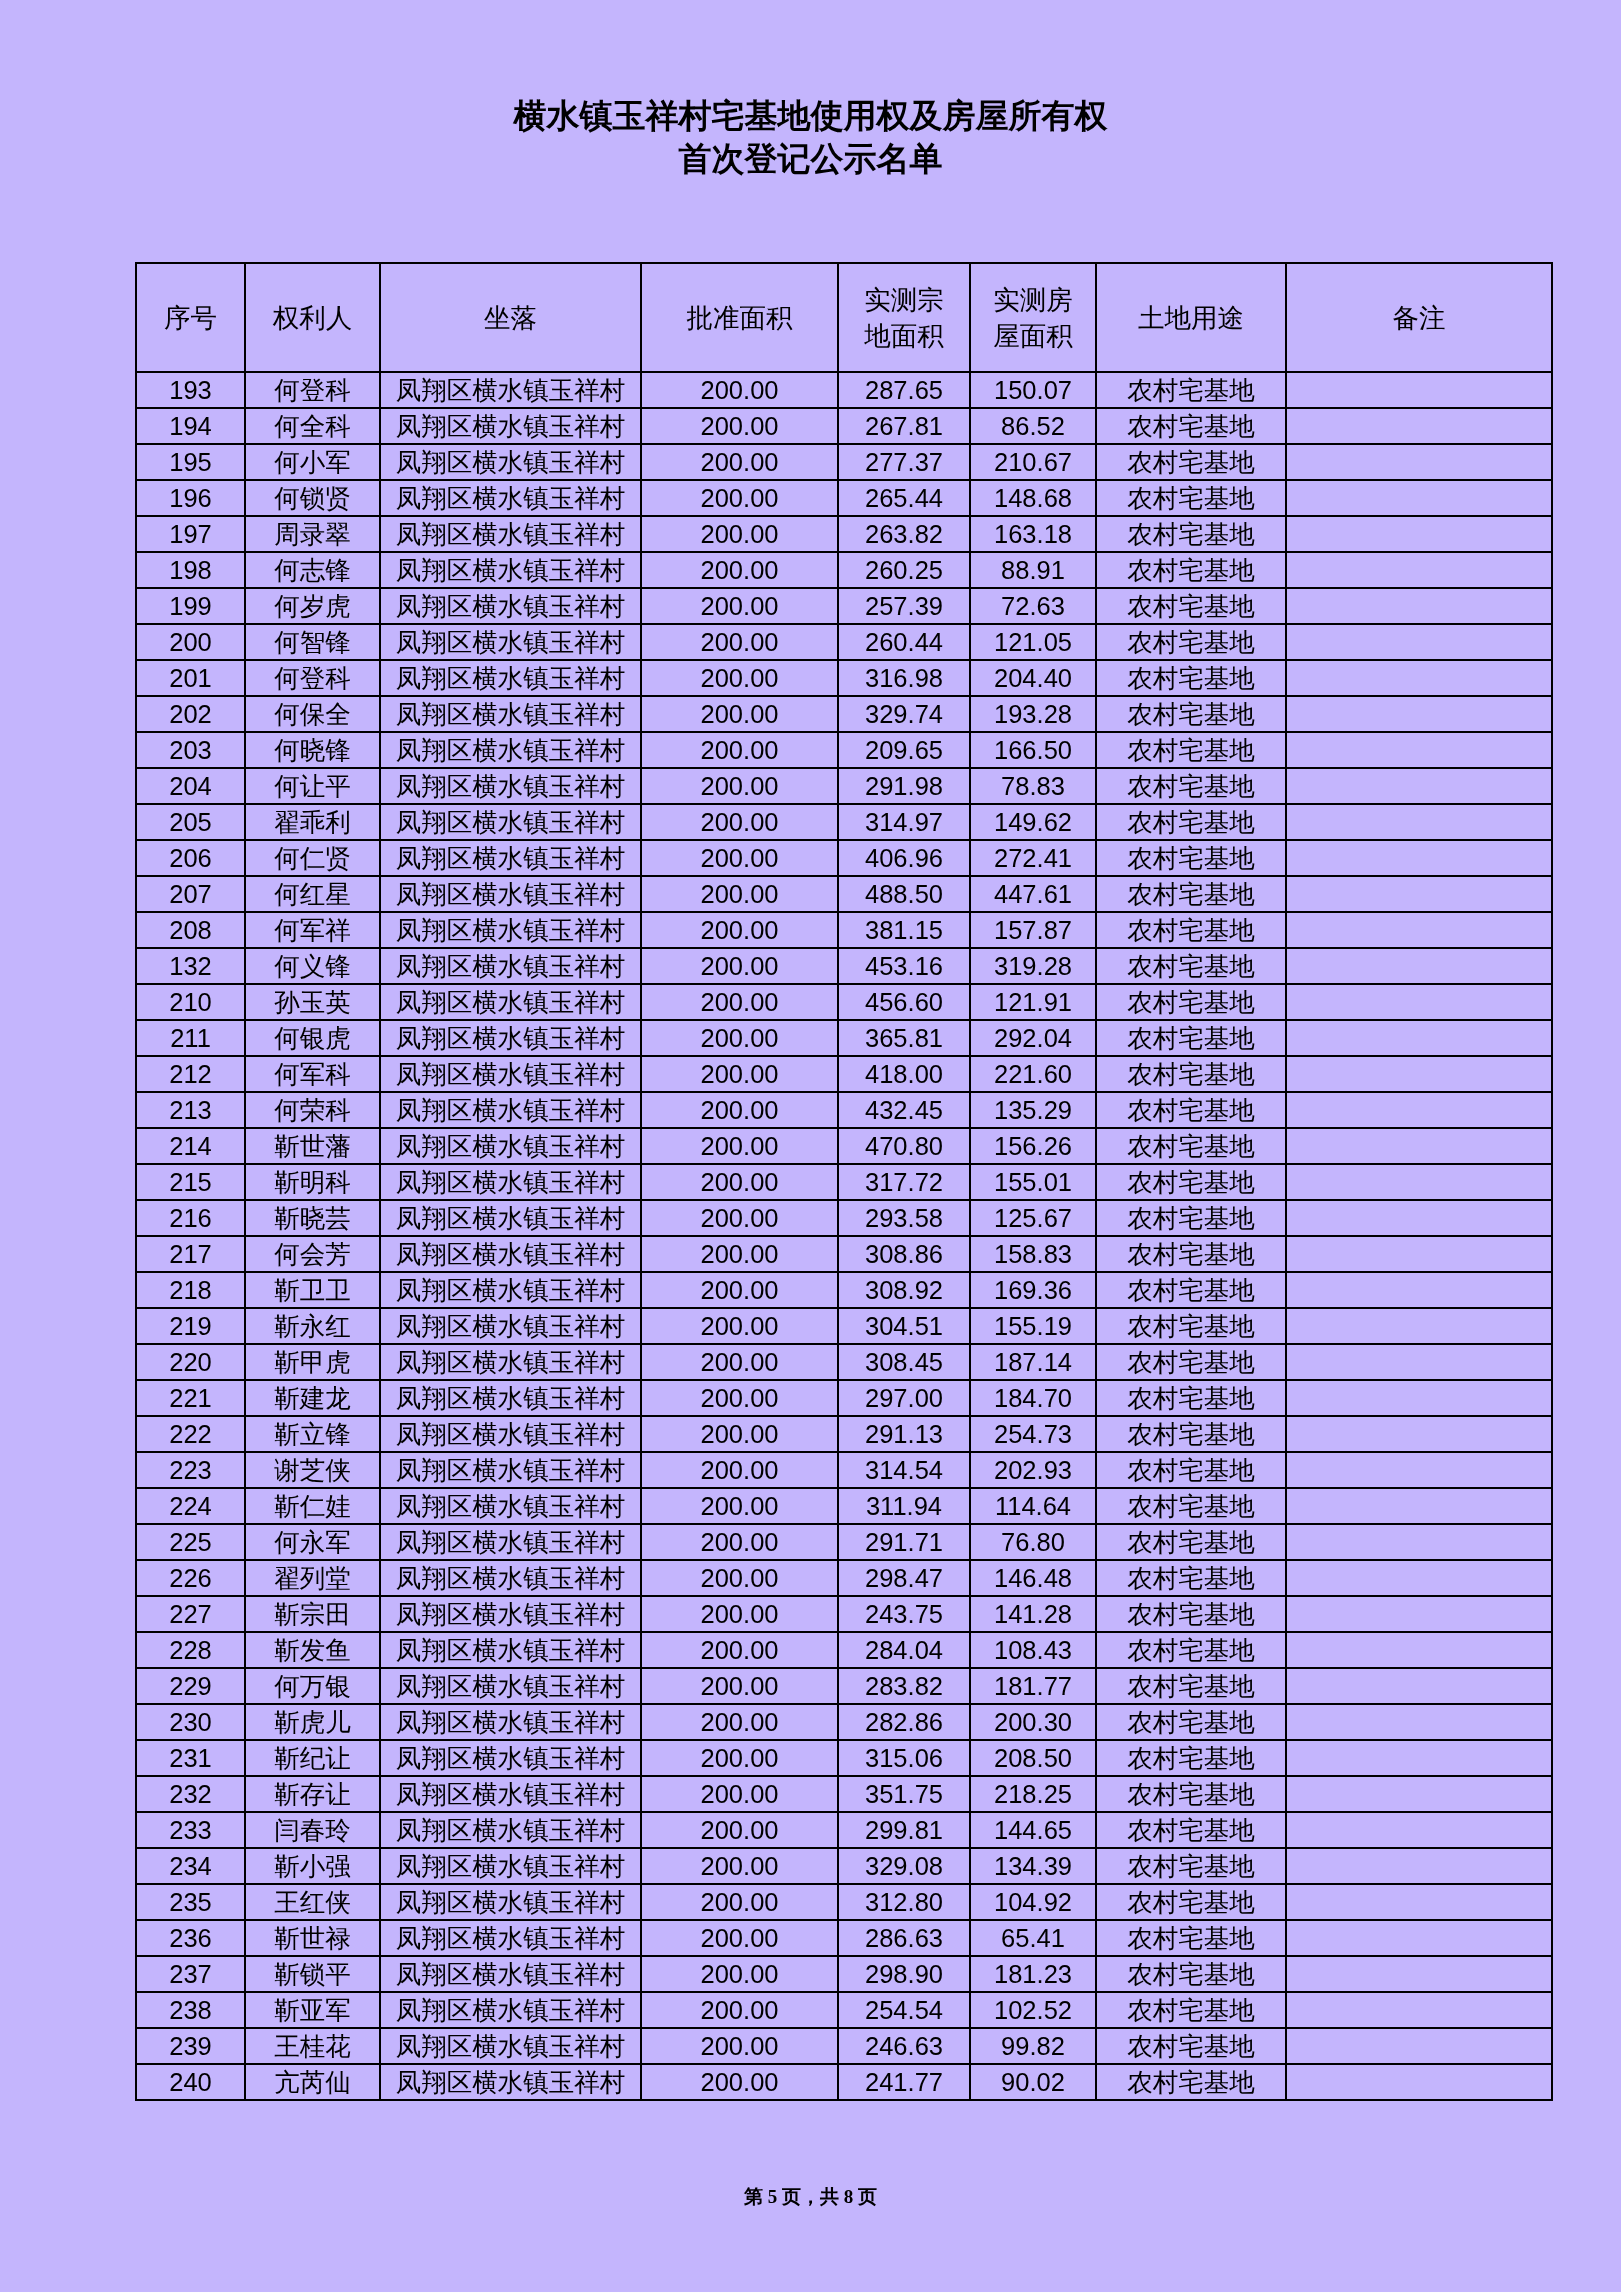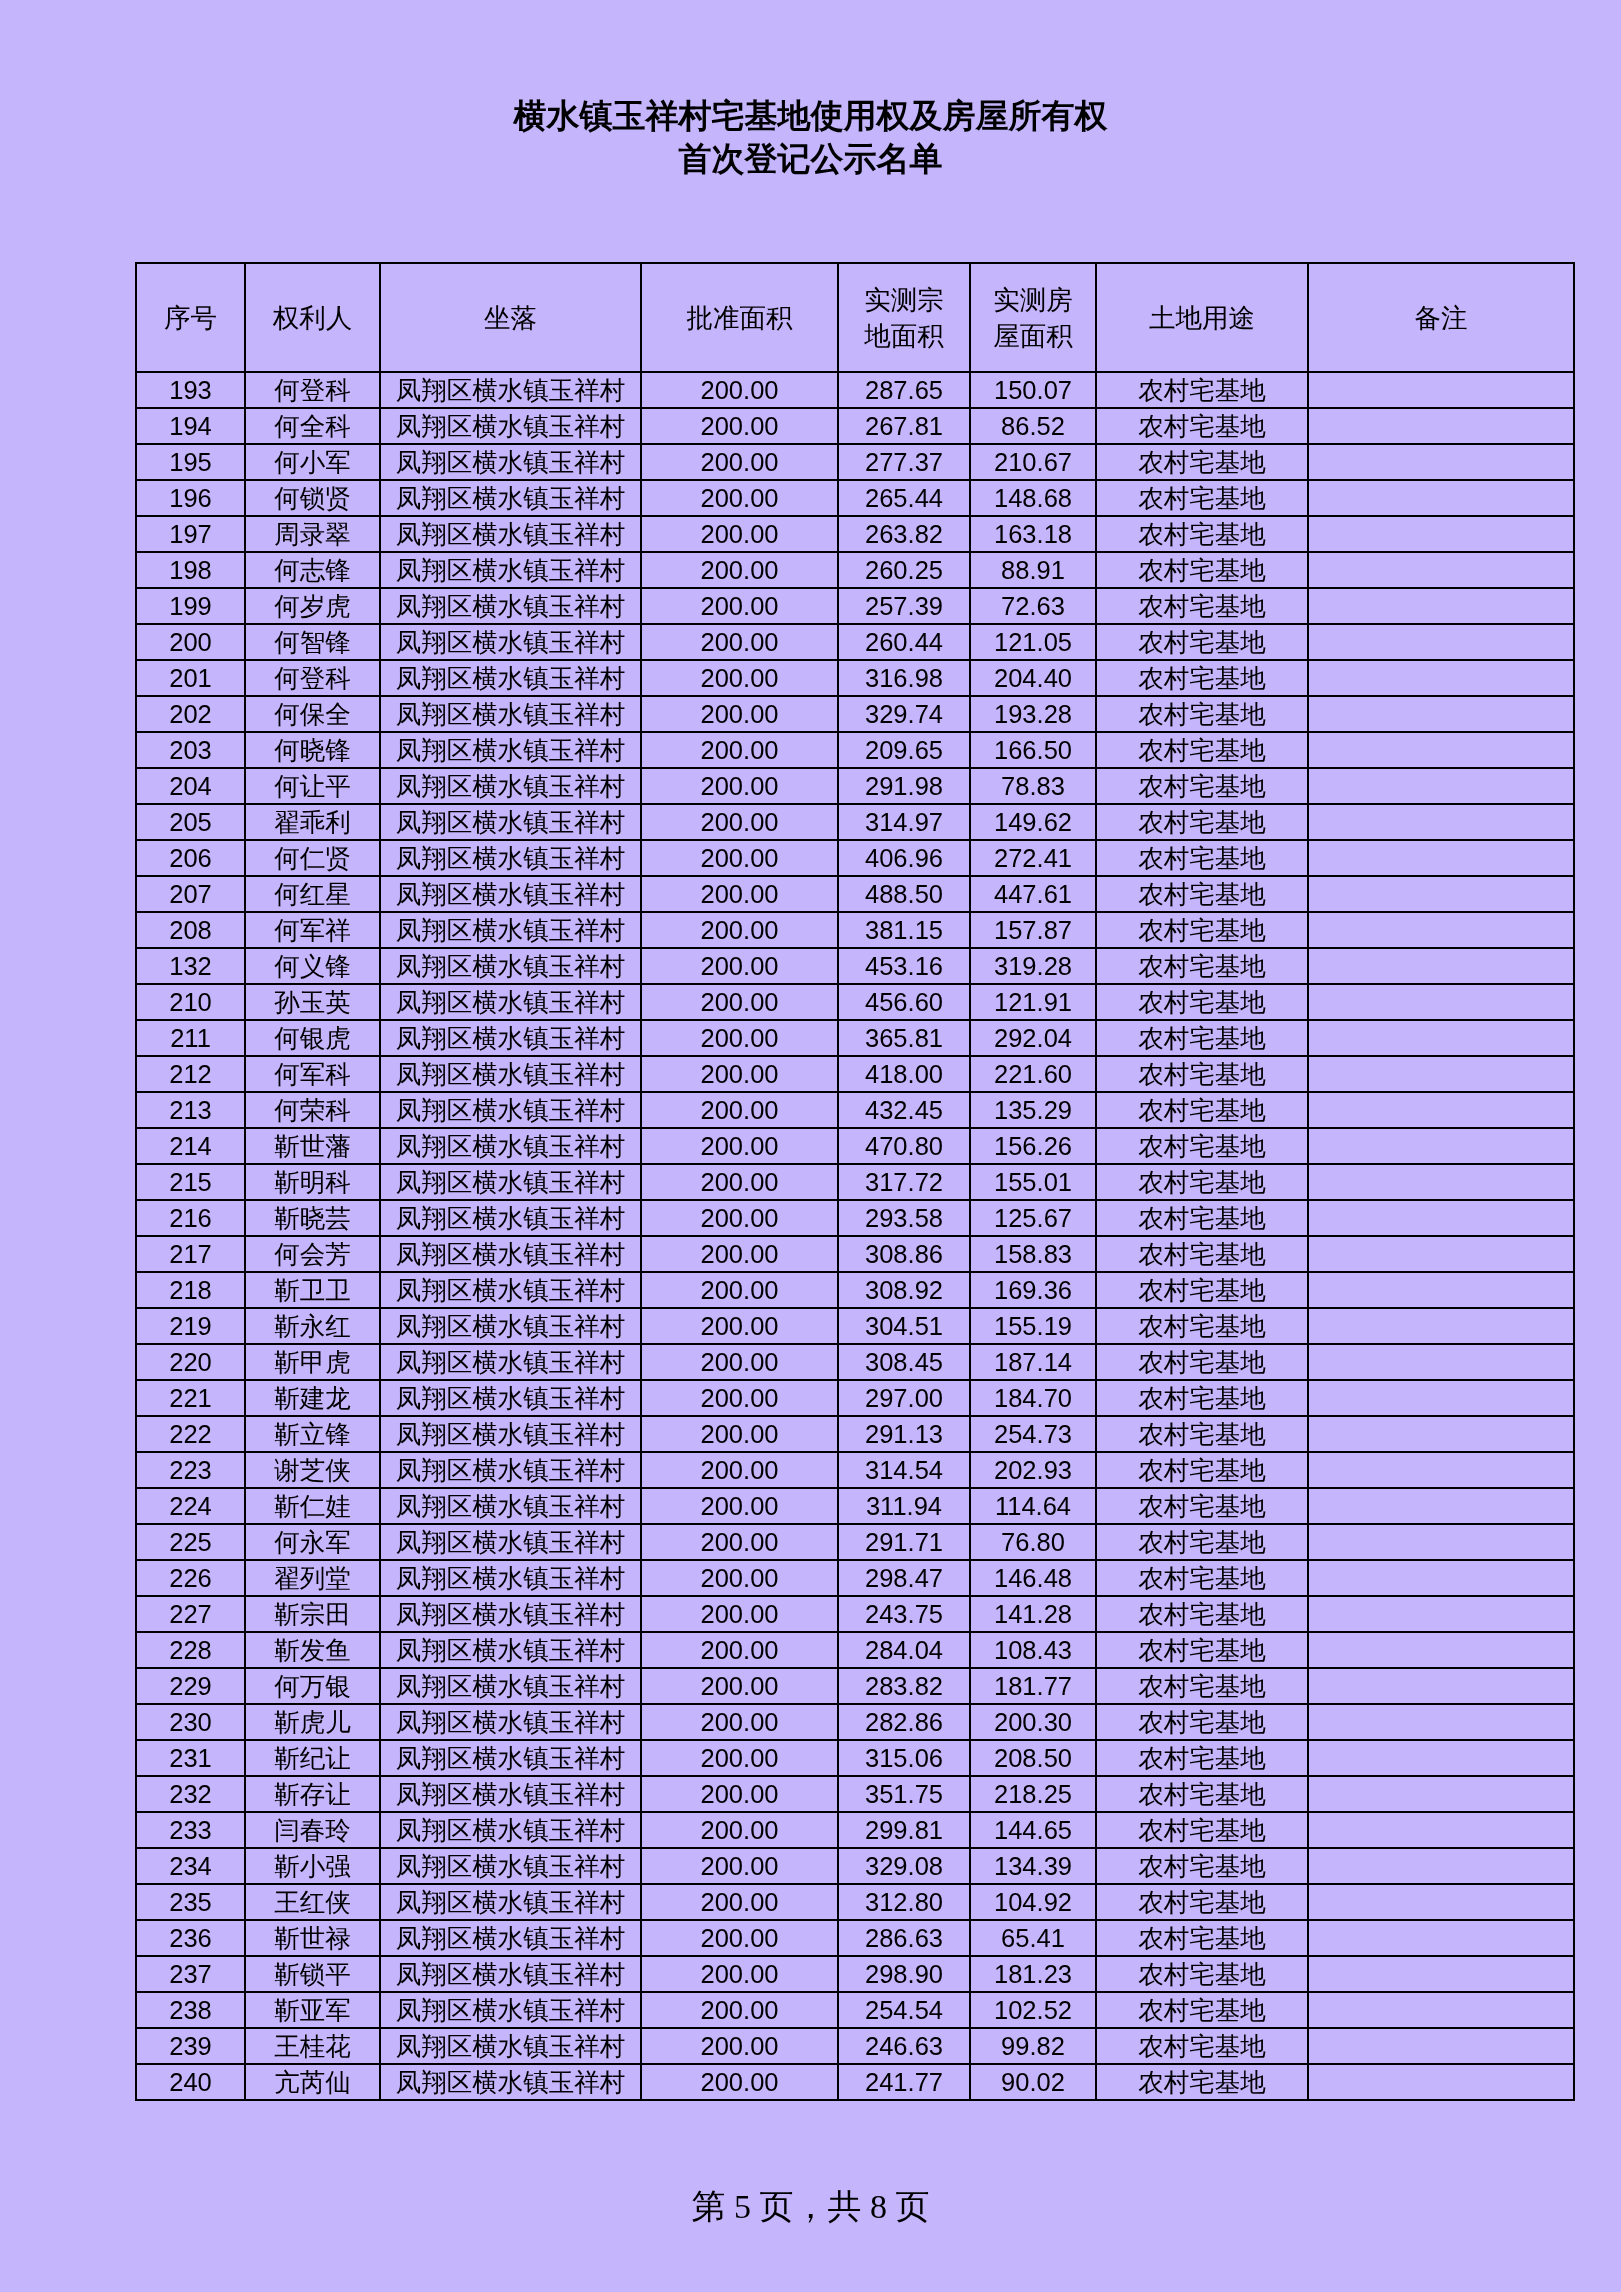--- a/index.html
+++ b/index.html
@@ -56,30 +56,31 @@
     line-height: 33px;
     white-space: nowrap;
   }
   
   .c0 { width: 109px; }
   .c1 { width: 135px; }
   .c2 { width: 261px; margin-left: 16px; }
   .c3 { width: 197px; }
   .c4 { width: 132px; }
   .c5 { width: 126px; }
-  .c6 { width: 212px; margin-top: 15px; }
+  .c6 { width: 190px; margin-top: 15px; }
   .c7 { width: 266px; }
   .page-footer {
     position: absolute;
     top: 2184px;
     left: 0;
     width: 100%;
     text-align: center;
-    font-size: 34px;
+    font-size: 19px;
     font-family: "Liberation Serif", serif;
+    font-weight: bold;
   }
 </style>
 </head>
 <body>
 
 <div class="page">
 
   <div class="title-block">
     <div>横水镇玉祥村宅基地使用权及房屋所有权</div>
     <div>首次登记公示名单</div>

